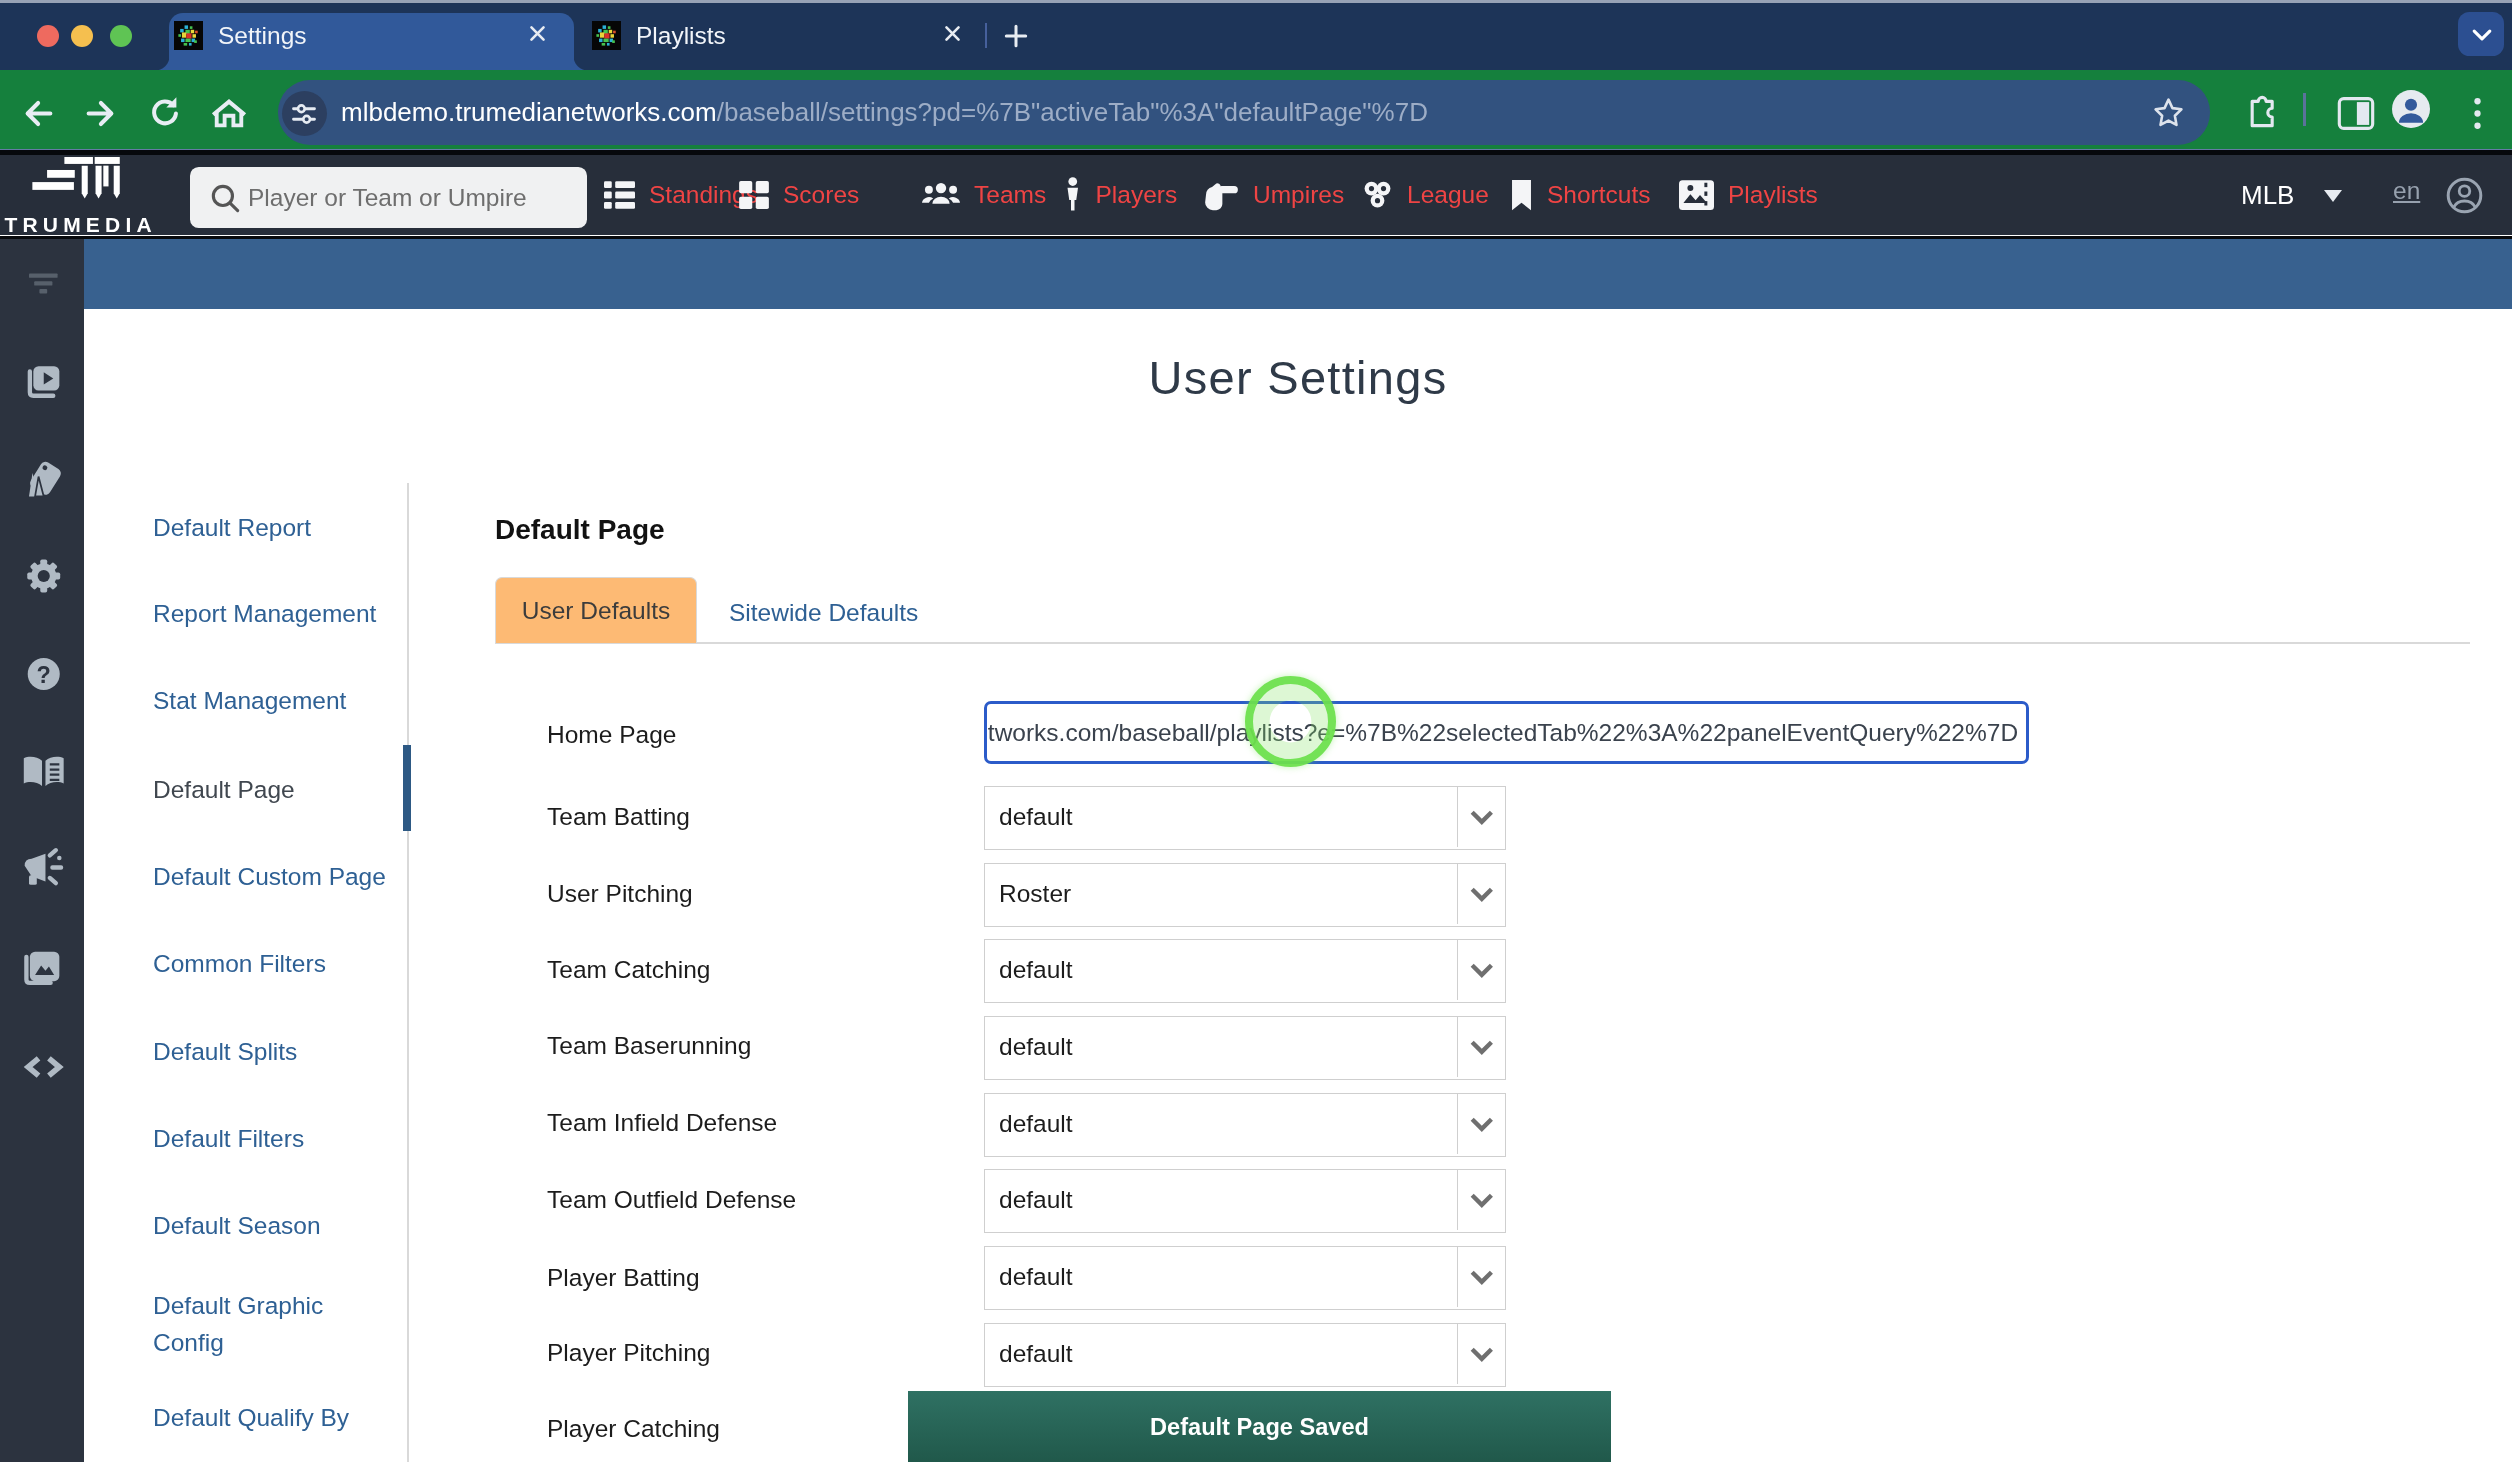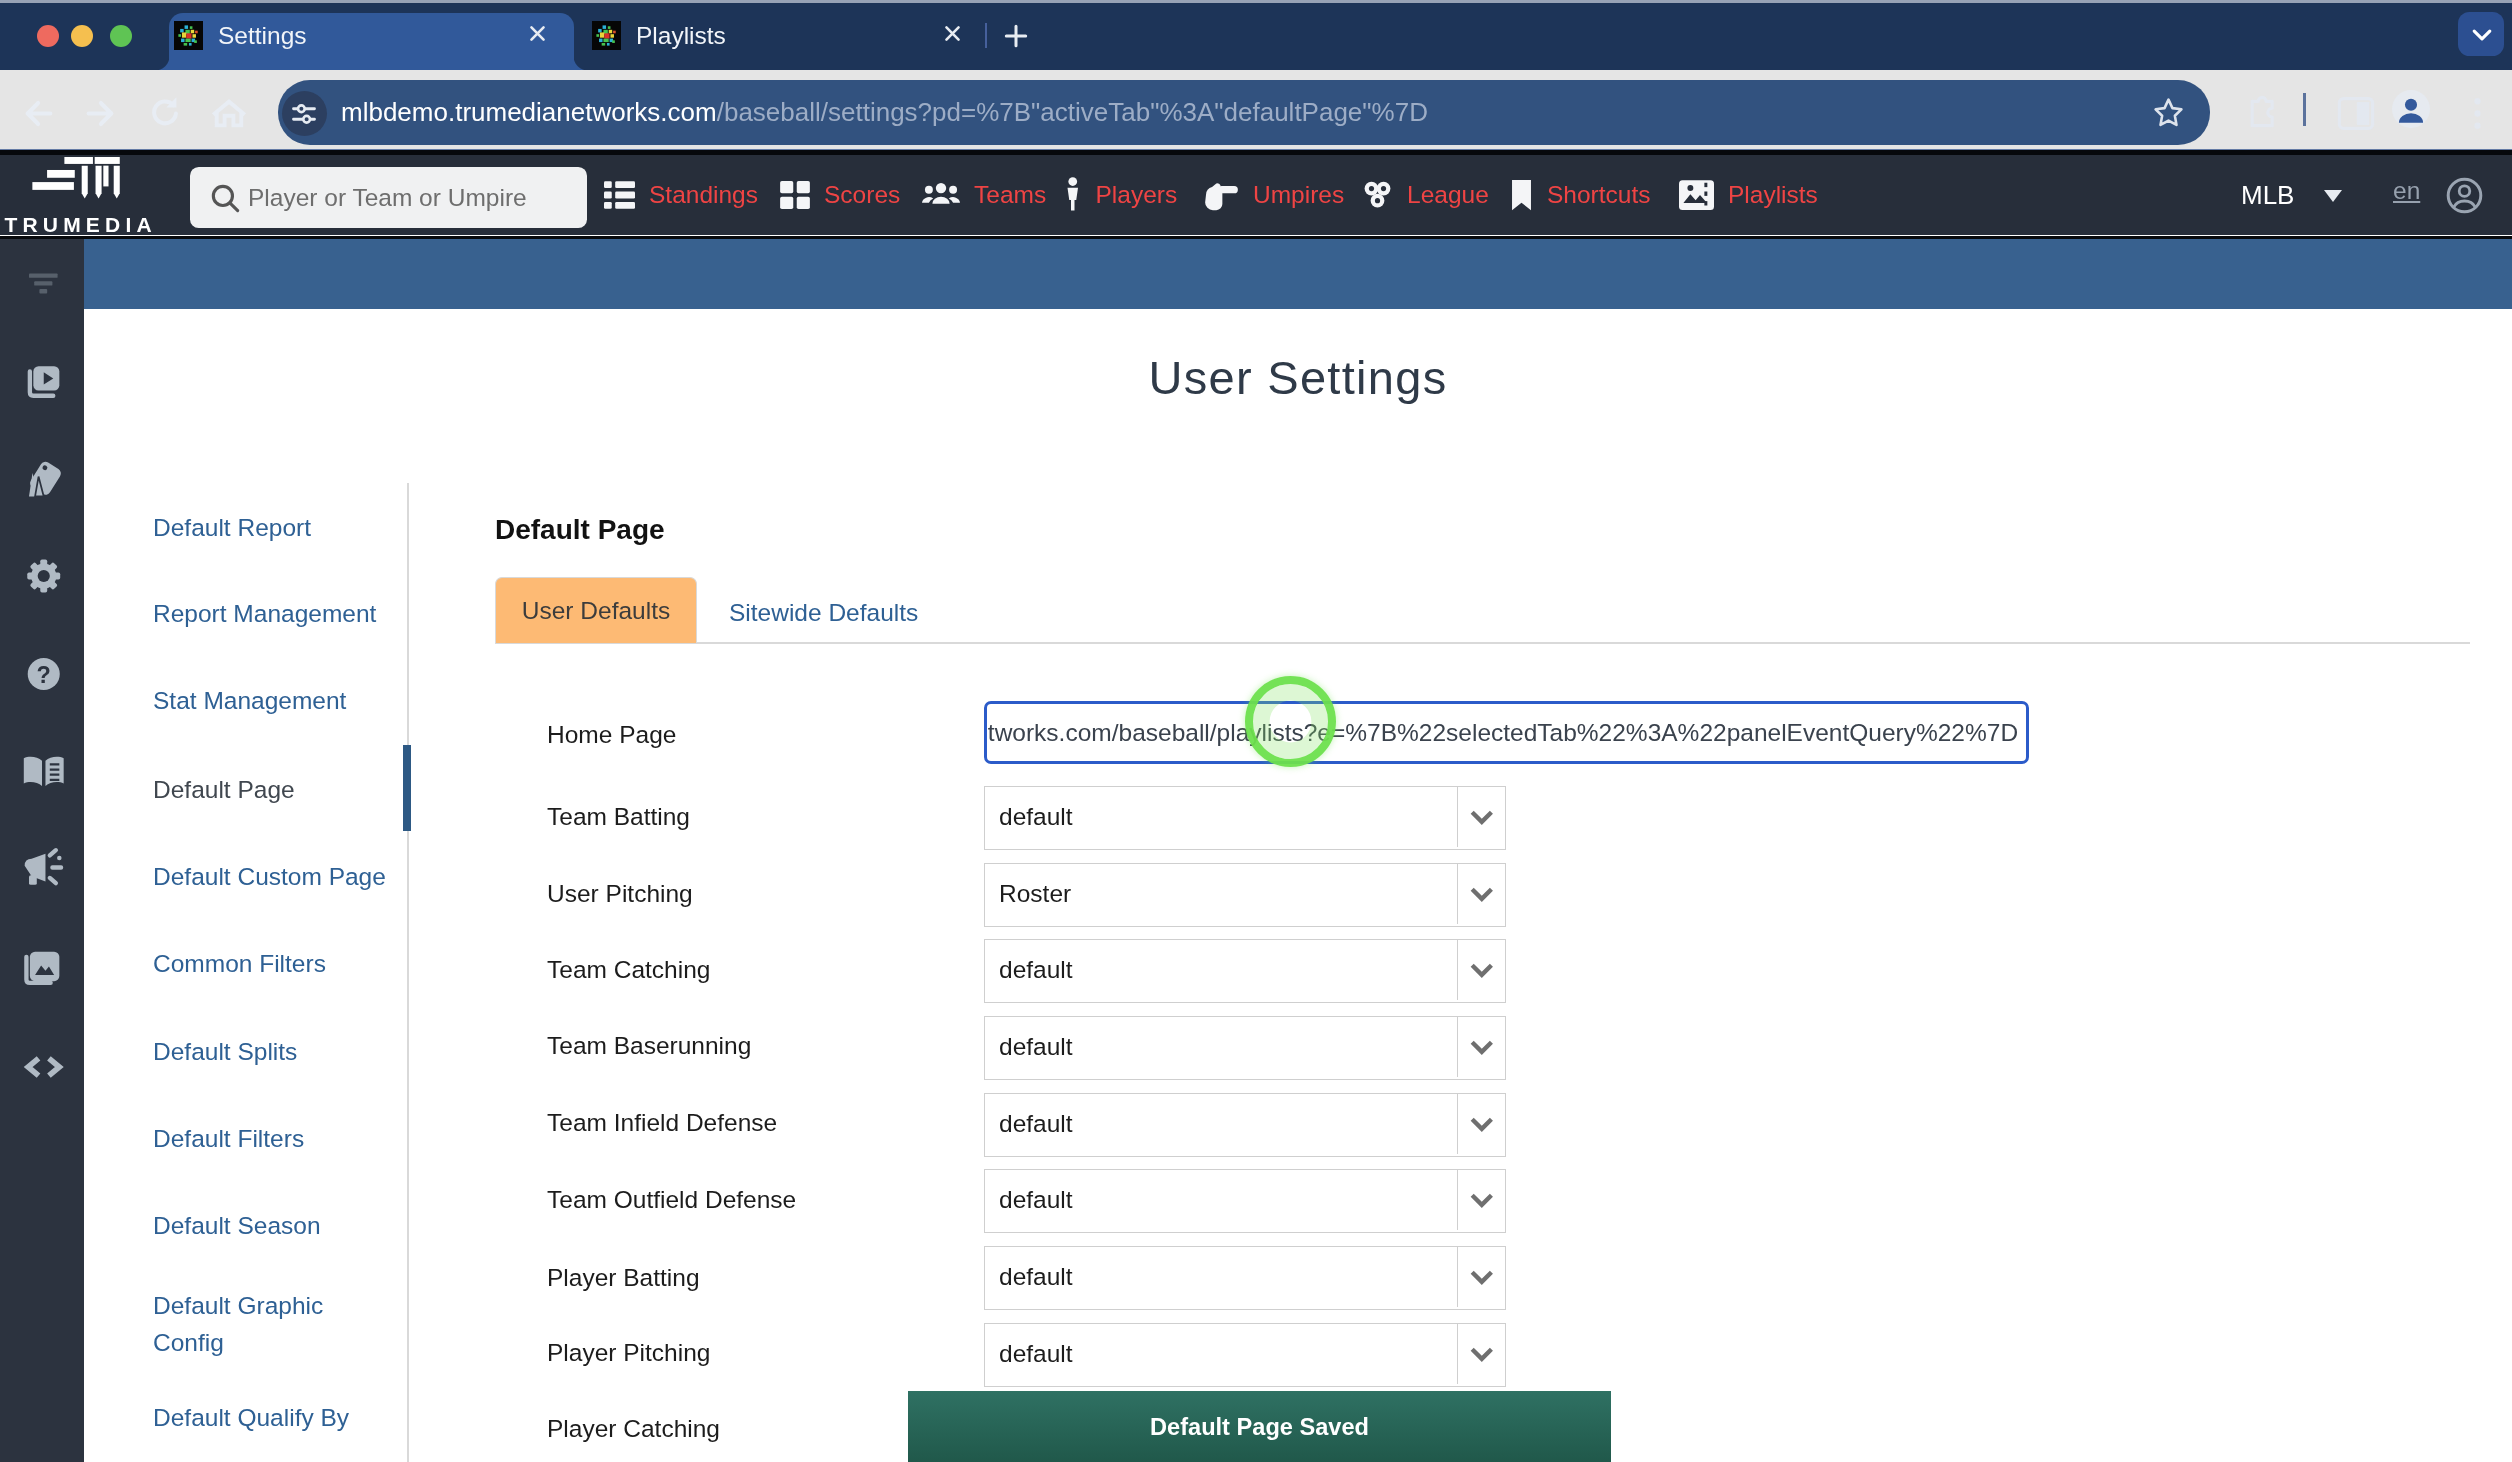--- a/index.html
+++ b/index.html
@@ -19,21 +19,21 @@
   .flare { top:56px; width:14px; height:14px; }
   #flare-l { left:155px; background:radial-gradient(circle at 0 0, #1d3458 14px, #31599a 15px); }
   #flare-r { left:574px; background:radial-gradient(circle at 100% 0, #1d3458 14px, #31599a 15px); }
   .favicon { top:21px; width:29px; height:29px; }
   .tabtitle { top:22px; font-size:24.5px; color:#f2f5f9; }
   .tabclose { top:23.6px; width:19px; height:19px; }
   #tabsep { left:985px; top:23px; width:1.7px; height:24.5px; background:#46609c; }
   #newtab { left:1001px; top:21px; width:30px; height:30px; }
   #winchev { left:2458px; top:12.2px; width:46px; height:44px; border-radius:11.4px; background:#2c4f91; }
 
-  #urlrow { left:0; top:70px; width:2512px; height:80px; background:#e5e5e5; border-bottom:1.7px solid #647ba5; }
+  #urlrow { left:0; top:70px; width:2512px; height:80px; background:#15803d; border-bottom:1.7px solid #647ba5; }
   .navic { top:4.4px; }
   #pill { left:278px; top:9.6px; width:1932px; height:65px; border-radius:32px; background:#32527f; }
   #siteinfo { left:3.5px; top:11.4px; width:45px; height:45px; border-radius:50%; background:#2c3f60; }
   #urltext { left:63px; top:17.5px; font-size:26px; color:#fff; white-space:nowrap; }
   #urltext .dim { color:#9dadc6; }
   #blackline1 { left:0; top:150px; width:2512px; height:5.2px; background:#06080c; }
 
   
   #appheader { left:0; top:155px; width:2512px; height:80px; background:#272e3a; }
   #blackline2 { left:0; top:236px; width:2512px; height:3.5px; background:#080a0d; }
@@ -212,21 +212,21 @@
       <div class="abs" id="searchph">Player or Team or Umpire</div>
     </div>
     <div class="abs hnav" style="left:604px;"><svg width="31" height="28" viewBox="0 0 36 32" fill="#f4f5f7">
           <rect x="0" y="0" width="9" height="8" rx="1.5"></rect>
           <rect x="13" y="0" width="23" height="8" rx="1.5"></rect>
           <rect x="0" y="12" width="9" height="8" rx="1.5"></rect>
           <rect x="13" y="12" width="23" height="8" rx="1.5"></rect>
           <rect x="0" y="24" width="9" height="8" rx="1.5"></rect>
           <rect x="13" y="24" width="23" height="8" rx="1.5"></rect>
         </svg>Standings</div>
-    <div class="abs hnav" style="left:780px;align-items:center;"><svg width="30" height="28" viewBox="0 0 34 32" fill="#f4f5f7">
+    <div class="abs hnav" style="left:739px;align-items:center;"><svg width="30" height="28" viewBox="0 0 34 32" fill="#f4f5f7">
           <rect x="0" y="0" width="15" height="14" rx="2"></rect>
           <rect x="19" y="0" width="15" height="14" rx="2"></rect>
           <rect x="0" y="18" width="15" height="14" rx="2"></rect>
           <rect x="19" y="18" width="15" height="14" rx="2"></rect>
         </svg>Scores</div>
     <div class="abs hnav" style="left:922px;text-align:right;"><svg width="38" height="28" viewBox="0 0 44 32" fill="#f4f5f7">
           <circle cx="22" cy="8" r="6"></circle>
           <path d="M12 26 a10 8 0 0 1 20 0 Z"></path>
           <circle cx="8" cy="10" r="4.6"></circle>
           <path d="M0 25 a8 7 0 0 1 13 -5 a12 10 0 0 0 -5 5 Z"></path>

